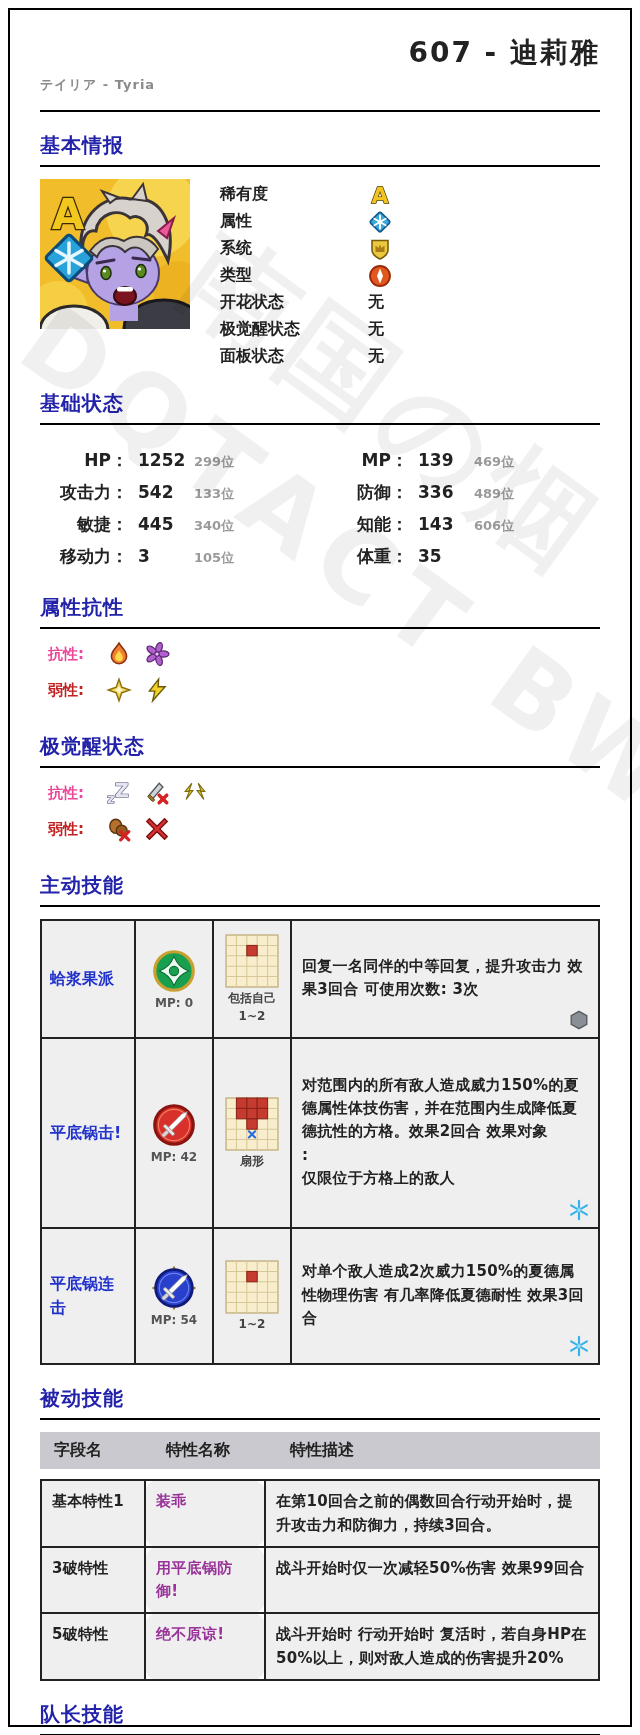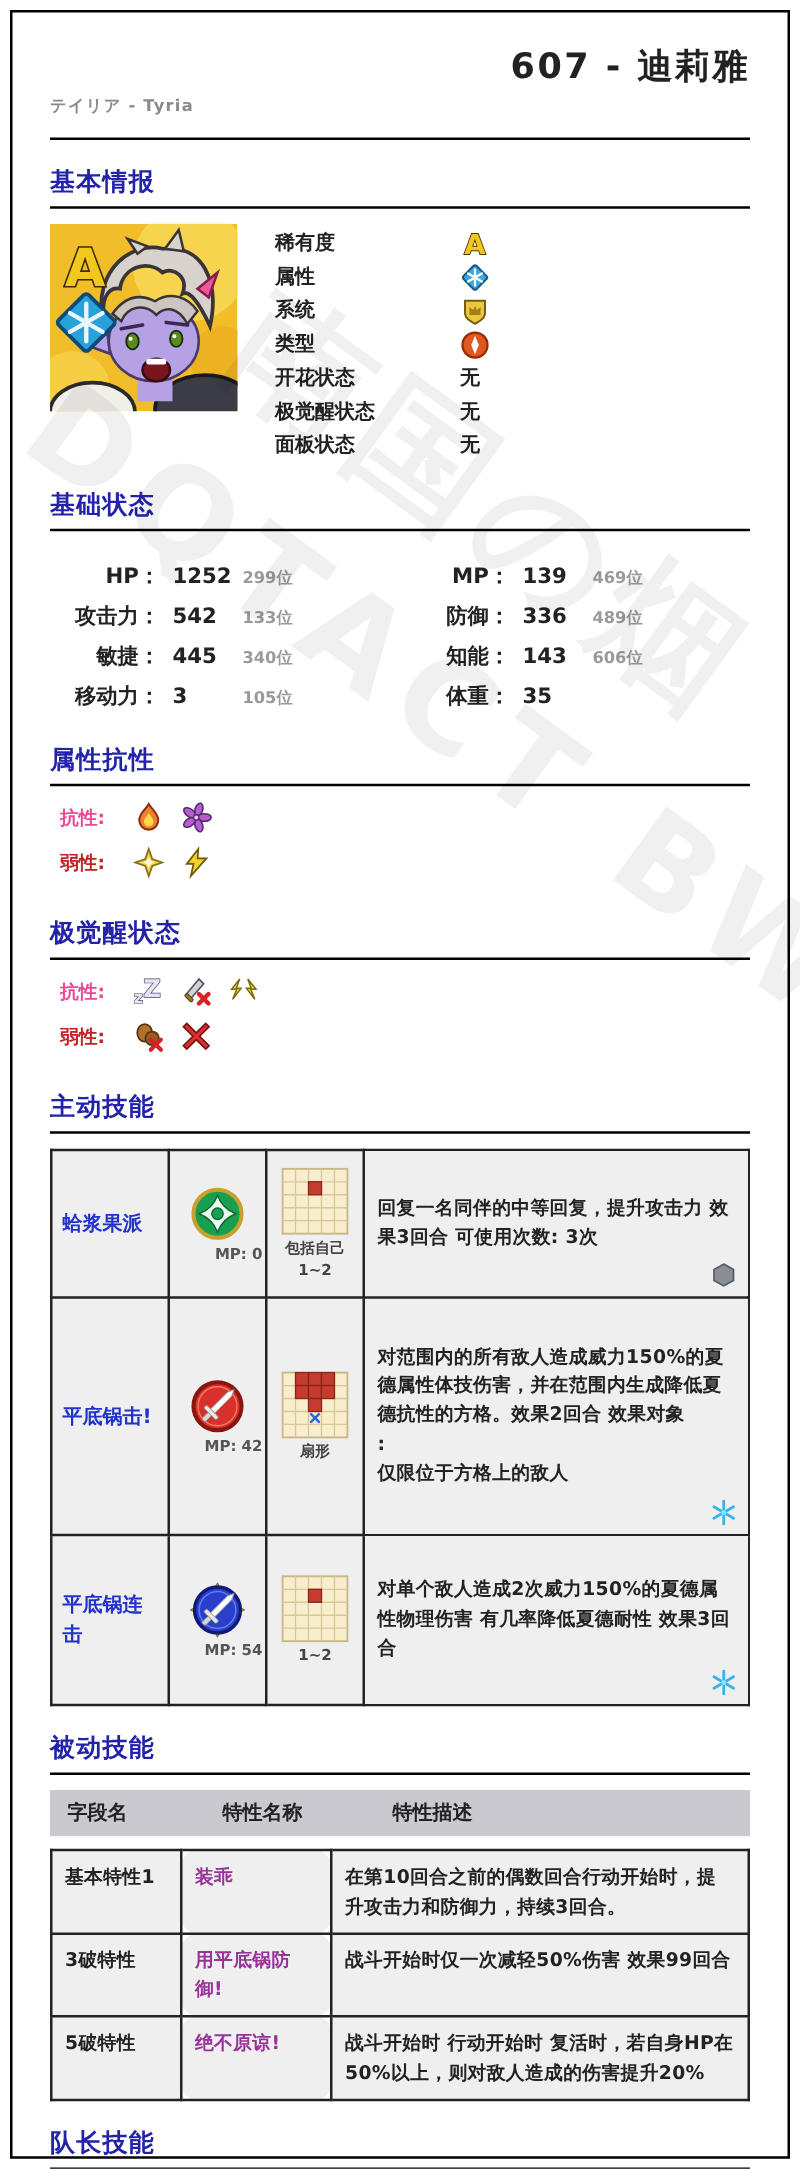--- a/index.html
+++ b/index.html
@@ -42,29 +42,29 @@
   .resist-tag.weak { color:#c22222; }
   .resist-icons { display:flex; gap:12px; align-items:center; }
   .resist-icons svg { width:26px; height:26px; display:block; }
 
   
   .skill-table { width:100%; border-collapse:collapse; table-layout:fixed; margin-top:4px; }
   .skill-table td { border:2px solid #222; background:#efefef; vertical-align:middle; }
   .skill-name { color:#2233cc; font-weight:bold; font-size:16px; padding:8px; line-height:1.5; word-break:break-all;margin-top:30px; }
   .orb-cell, .range-cell { text-align:center; padding:6px 2px; }
   .orb-cell svg.orb { width:44px; height:44px; display:block; margin:0 auto; }
-  .mp-text { font-size:12px; color:#555; font-weight:bold; margin-top:3px;text-align:right; }
+  .mp-text { font-size:12px; color:#555; font-weight:bold; margin-top:3px; }
   .range-cell svg.grid { width:54px; height:54px; display:block; margin:0 auto; }
   .range-label { font-size:12px; color:#444; font-weight:bold; margin-top:2px; line-height:1.35; }
   .skill-desc { font-size:15px; font-weight:600; line-height:1.55; padding:8px 10px 10px 10px;
     position:relative; vertical-align:top; white-space:pre-line; letter-spacing:0.3px; }
   .corner-icon { position:absolute; right:8px; bottom:6px; width:22px; height:22px; }
 
   
-  .passive-header { display:flex; background:#c9c9cf; padding:8px 0; font-weight:bold; font-size:16px; margin-bottom:10px;gap:12px; }
+  .passive-header { display:flex; background:#c9c9cf; padding:8px 0; font-weight:bold; font-size:16px; margin-bottom:10px; }
   .ph-field { width:112px; padding-left:14px; }
   .ph-name { width:120px; }
   .ph-desc { flex:1; padding-left:4px; }
   .passive-table { width:100%; border-collapse:collapse; table-layout:fixed; }
   .passive-table td { border:2px solid #222; background:#efefef; padding:9px 10px; font-size:15px;
     font-weight:600; line-height:1.55; vertical-align:top; letter-spacing:0.3px; }
   .trait-field { }
   .trait-name { color:#993399; font-weight:bold; word-break:break-all;border-radius:13px; }
 
   

